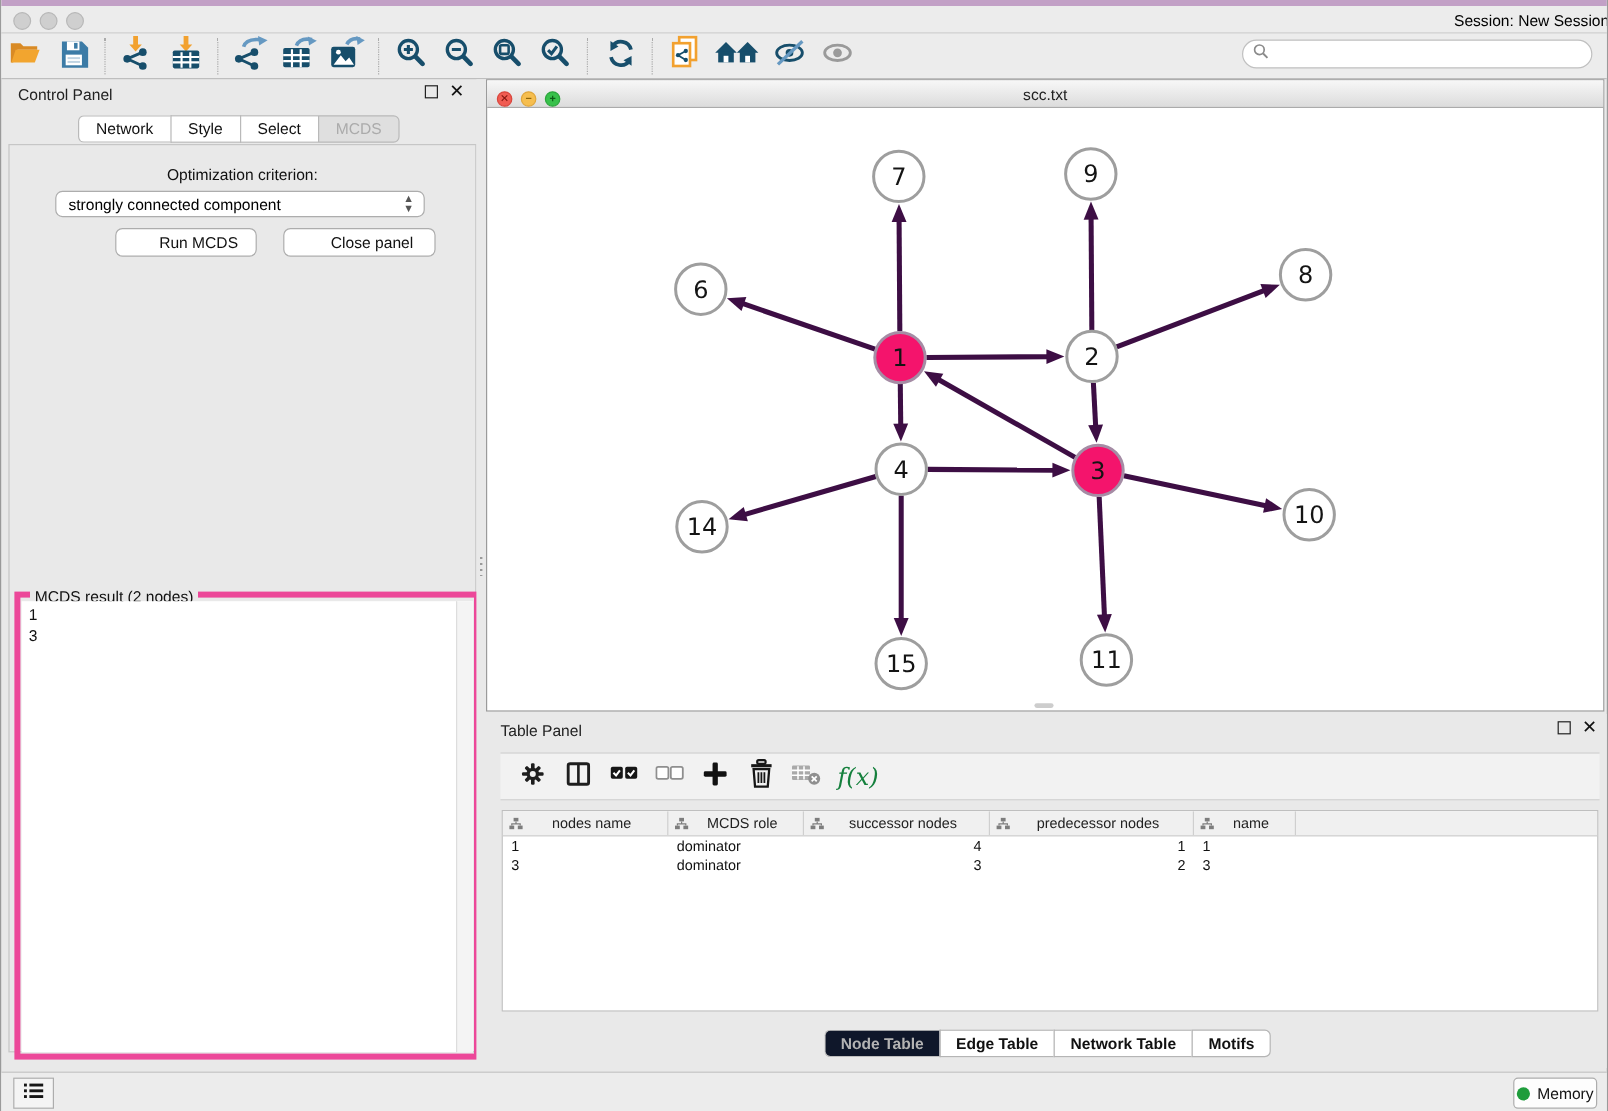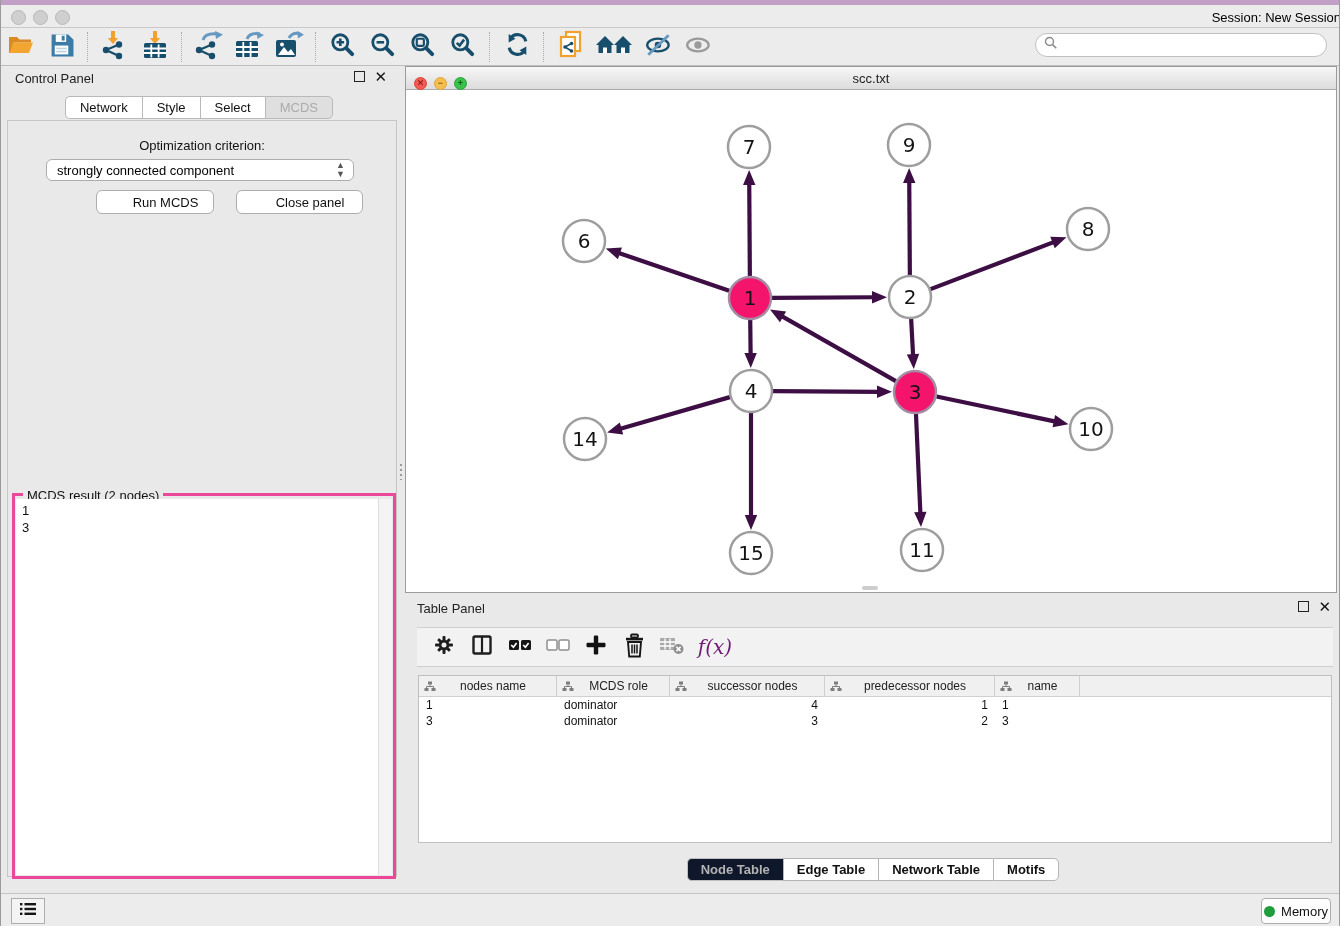--- a/index.html
+++ b/index.html
@@ -33,21 +33,21 @@
   .cp-tab:last-child{border-radius:0 5px 5px 0;border-right:1px solid #B9B9B9;}
   .cp-tab.active{background:#DFDFDF;color:#ABABAB;}
   #cp-panel{left:6px;top:120px;width:390px;height:757px;background:#E9E9E9;border:1px solid #C6C6C6;box-sizing:border-box;}
   #opt-label{position:absolute;left:0;width:100%;top:17px;text-align:center;font-size:13px;color:#111;}
   #dropdown{position:absolute;left:38px;top:38px;width:308px;height:22px;background:#fff;border:1px solid #ADADAD;
             border-radius:6px;display:flex;align-items:center;font-size:13px;padding-left:10px;box-sizing:border-box;}
   #dd-stepper{position:absolute;right:8px;top:1px;display:flex;flex-direction:column;line-height:9px;color:#555;font-size:9px;}
   .btn{position:absolute;height:22px;background:#fff;border:1px solid #ADADAD;border-radius:6px;
        font-size:13px;display:flex;align-items:center;justify-content:center;color:#111;padding-left:21px;}
   
-  #result-group{position:absolute;left:4px;top:372px;width:378px;height:380px;border:3px solid #ec4899;}
+  #result-group{position:absolute;left:4px;top:372px;width:378px;height:380px;border:5px solid #ec4899;}
   #result-label{position:absolute;left:8px;top:-8px;background:#E9E9E9;padding:0 4px;font-size:13px;color:#111;}
   #result-area{position:absolute;left:1px;top:3px;right:1px;bottom:1px;background:#fff;display:flex;}
   #result-text{flex:1;font-size:13px;line-height:17px;padding:3px 0 0 6px;white-space:pre;color:#111;}
   #result-scroll{width:13px;background:#F4F4F4;border-left:1px solid #DDD;}
   
   #vsplit{left:396px;top:66px;width:8px;height:824px;background:#E9E9E9;}
   #vsplit-dots{position:absolute;left:3px;top:398px;width:2px;height:16px;
                background:repeating-linear-gradient(#9a9a9a 0 2px,transparent 2px 5px);}
   
   #netwin{left:404px;top:66px;width:932px;height:527px;border:1px solid #9B9B9B;box-sizing:border-box;background:#fff;}
@@ -57,21 +57,21 @@
            font-size:9px;font-weight:bold;margin-right:7px;box-sizing:border-box;}
   #netwin-title{position:absolute;left:0;right:0;top:4px;text-align:center;font-size:13px;color:#222;}
   #graph{position:absolute;left:0;top:23px;}
   #hscroll-dash{position:absolute;left:456px;bottom:2px;width:16px;height:4px;background:#CDCDCD;border-radius:2px;}
   
   #tablepanel{left:404px;top:595px;width:936px;height:295px;background:#E9E9E9;}
   #tp-title{position:absolute;left:12px;top:6px;}
   #tp-toolbar{position:absolute;left:12px;top:32px;width:916px;height:40px;background:#F2F2F2;
               border-top:1px solid #CFCFCF;border-bottom:1px solid #CFCFCF;display:flex;align-items:center;padding-left:8px;box-sizing:border-box;}
   .tp-btn{width:38px;height:34px;display:flex;align-items:center;justify-content:center;flex:none;}
-  #fx-label{font-family:"DejaVu Serif","Liberation Serif",serif;font-style:italic;font-size:20px;color:#701a75;}
+  #fx-label{font-family:"DejaVu Serif","Liberation Serif",serif;font-style:italic;font-size:20px;color:#15803d;}
   #ntable{position:absolute;left:13px;top:80px;width:914px;height:168px;background:#fff;border:1px solid #BFBFBF;
           box-sizing:border-box;overflow:hidden;}
   #ntable-head{display:flex;height:20px;background:#F0F0F0;border-bottom:1px solid #D0D0D0;}
   .th{display:flex;align-items:center;font-size:12px;color:#222;border-right:1px solid #CFCFCF;box-sizing:border-box;flex:none;}
   .th .th-ic{margin:0 4px 0 5px;flex:none;display:flex;}
   .th .th-lab{flex:1;text-align:center;padding-right:10px;}
   .tr{display:flex;height:16px;align-items:center;}
   .td{font-size:12px;color:#111;box-sizing:border-box;flex:none;overflow:hidden;white-space:nowrap;}
   .td.left{padding-left:7px;text-align:left;}
   .td.right{padding-right:7px;text-align:right;}

